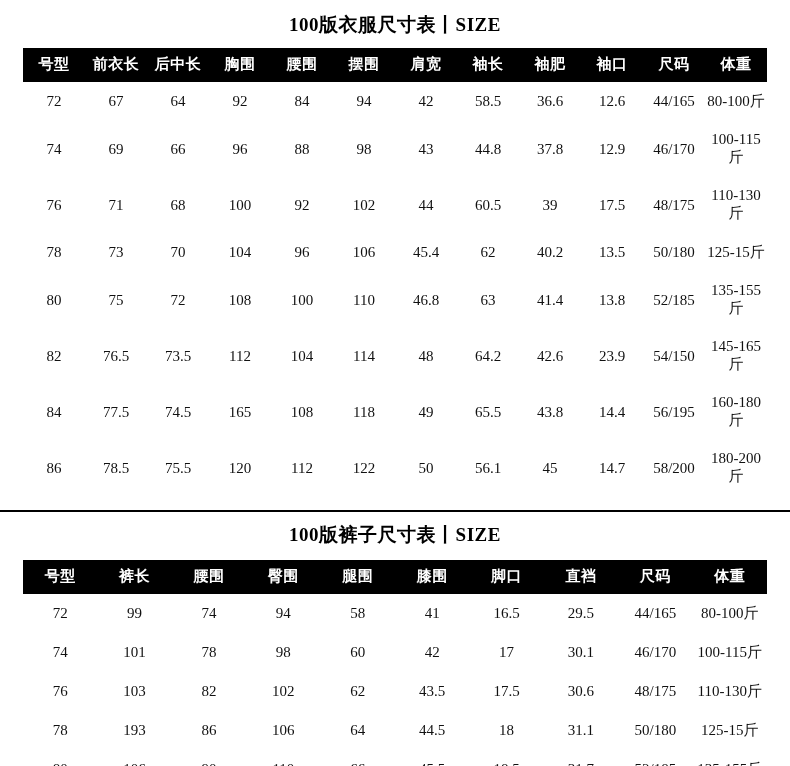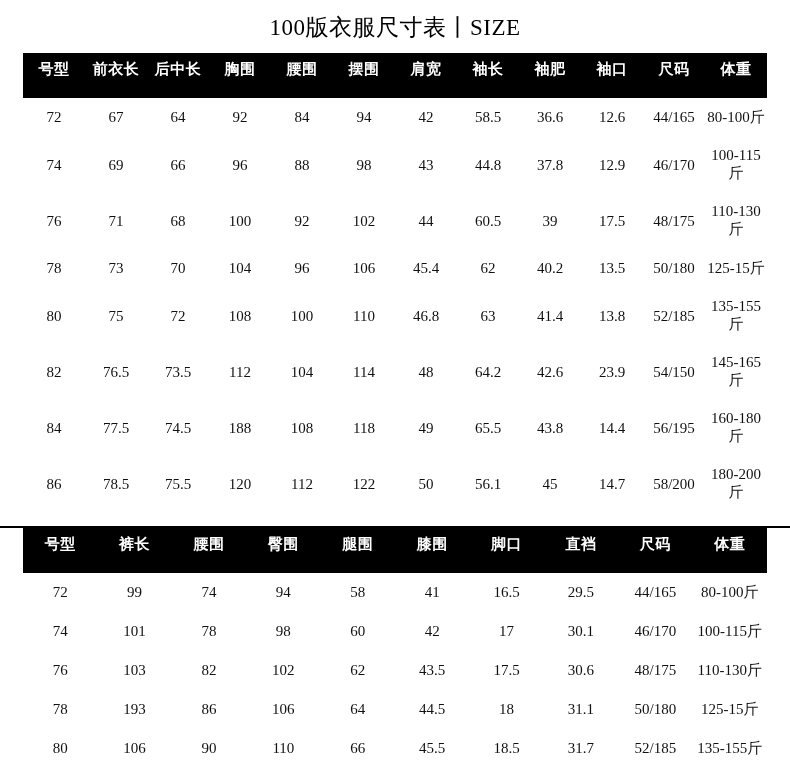--- a/index.html
+++ b/index.html
@@ -18,41 +18,41 @@
     width: 790px;
     height: 766px;
     position: relative;
     box-sizing: border-box;
   }
   .section {
     width: 100%;
   }
   .section-title {
     text-align: center;
-    font-size: 23px;
-    font-weight: normal;
+    font-size: 19px;
+    font-weight: bold;
     letter-spacing: 0.5px;
     padding: 8px 0 6px 0;
     font-family: "Liberation Serif", "DejaVu Serif", serif;
   }
   .title-1 { padding-top: 12px; padding-bottom: 10px; }
   .title-2 { padding-top: 10px; padding-bottom: 12px; }
 
   table.size-table {
     border-collapse: collapse;
     width: 744px;
     margin: 0 auto;
     table-layout: fixed;
   }
   table.size-table thead th {
     background: #000000;
     color: #ffffff;
     font-size: 15px;
     font-weight: bold;
-    padding: 7px 0 19px 0;
+    padding: 7px 0 8px 0;
     text-align: center;
     font-family: "Liberation Sans", sans-serif;
     letter-spacing: 0.5px;
   }
   table.size-table tbody td {
     text-align: center;
     font-size: 15px;
     padding: 10px 0 10px 0;
     color: #111111;
     font-family: "Liberation Serif", "DejaVu Serif", serif;
@@ -171,21 +171,21 @@
           <td>64.2</td>
           <td>42.6</td>
           <td>23.9</td>
           <td>54/150</td>
           <td>145-165斤</td>
         </tr>
         <tr>
           <td>84</td>
           <td>77.5</td>
           <td>74.5</td>
-          <td>188</td>
+          <td>165</td>
           <td>108</td>
           <td>118</td>
           <td>49</td>
           <td>65.5</td>
           <td>43.8</td>
           <td>14.4</td>
           <td>56/195</td>
           <td>160-180斤</td>
         </tr>
         <tr>
@@ -202,20 +202,21 @@
           <td>58/200</td>
           <td>180-200斤</td>
         </tr>
       </tbody>
     </table>
   </div>
 
   <hr class="divider">
 
   <div class="section">
+    <div class="section-title title-2">100版裤子尺寸表丨SIZE</div>
     <table class="size-table">
       <thead>
         <tr>
           <th>号型</th>
           <th>裤长</th>
           <th>腰围</th>
           <th>臀围</th>
           <th>腿围</th>
           <th>膝围</th>
           <th>脚口</th>

